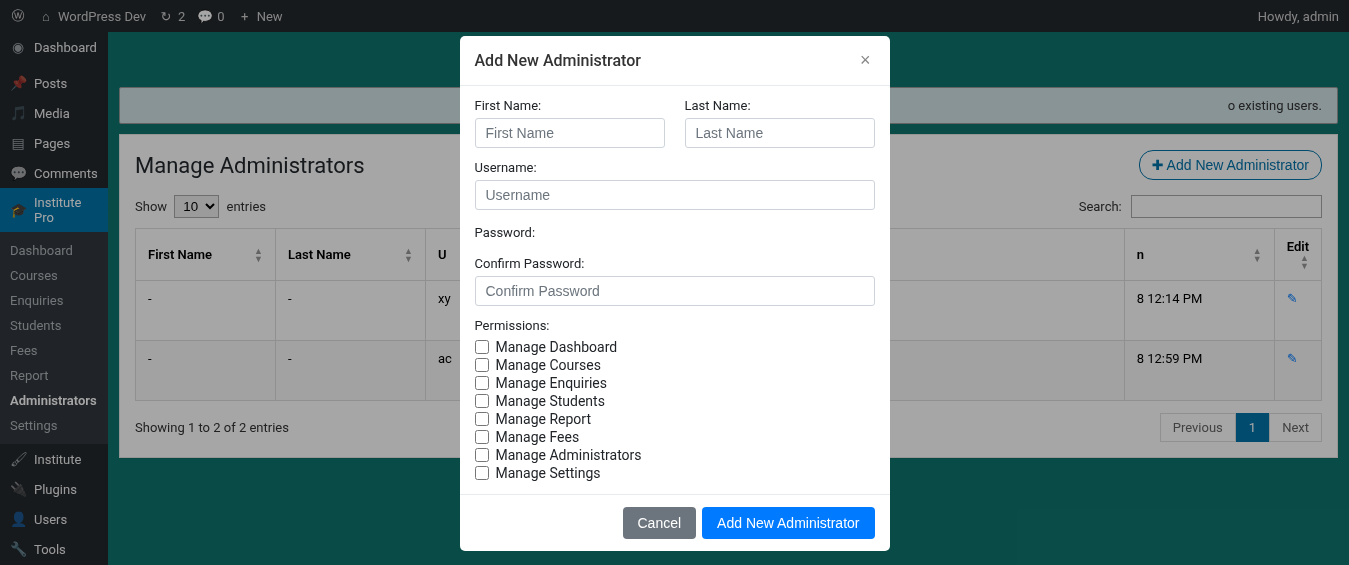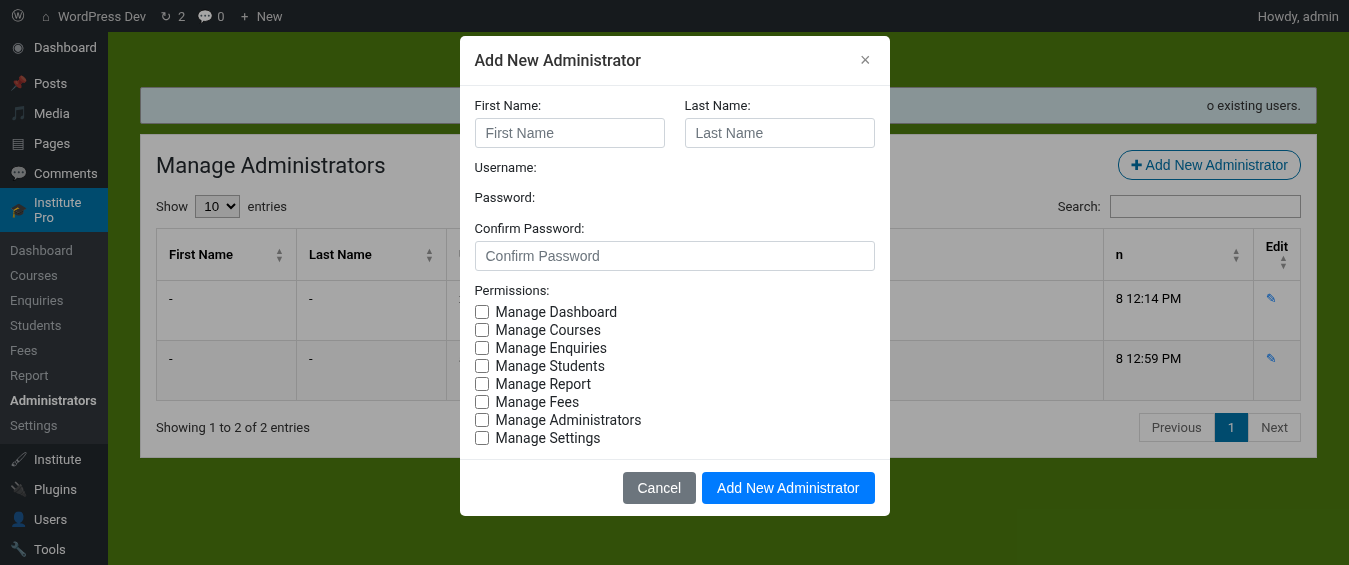--- a/index.html
+++ b/index.html
@@ -82,22 +82,22 @@
     }
     .submenu-item.current { color: #fff; font-weight: 600; }
     
     
     .main-content {
       position: absolute;
       left: 108px;
       right: 0;
       top: 32px;
       bottom: 0;
-      background: #4d7c0f;
-      padding: 10px 32px 20px;
+      background: #0f766e;
+      padding: 10px 11px 20px;
     }
     
     .notice {
       background: #d1e3e6;
       border: 1px solid #999;
       padding: 10px 15px;
       margin: 45px 0 10px;
       color: #333;
       border-radius: 2px;
     }
@@ -423,20 +423,21 @@
           <label class="form-label">First Name:</label>
           <input class="form-input" placeholder="First Name" style="">
         </div>
         <div class="form-group">
           <label class="form-label">Last Name:</label>
           <input class="form-input" placeholder="Last Name" style="">
         </div>
       </div>
       <div class="form-group full" style="margin-bottom:15px">
         <label class="form-label">Username:</label>
+        <input class="form-input" placeholder="Username" style="">
       </div>
       <div class="form-group full" style="margin-bottom:16px">
         <label class="form-label">Password:</label>
       </div>
       <div class="form-group full" style="margin-bottom:12px">
         <label class="form-label">Confirm Password:</label>
         <input class="form-input" type="password" placeholder="Confirm Password" style="">
       </div>
       <div class="form-group full">
         <label class="form-label">Permissions:</label>

